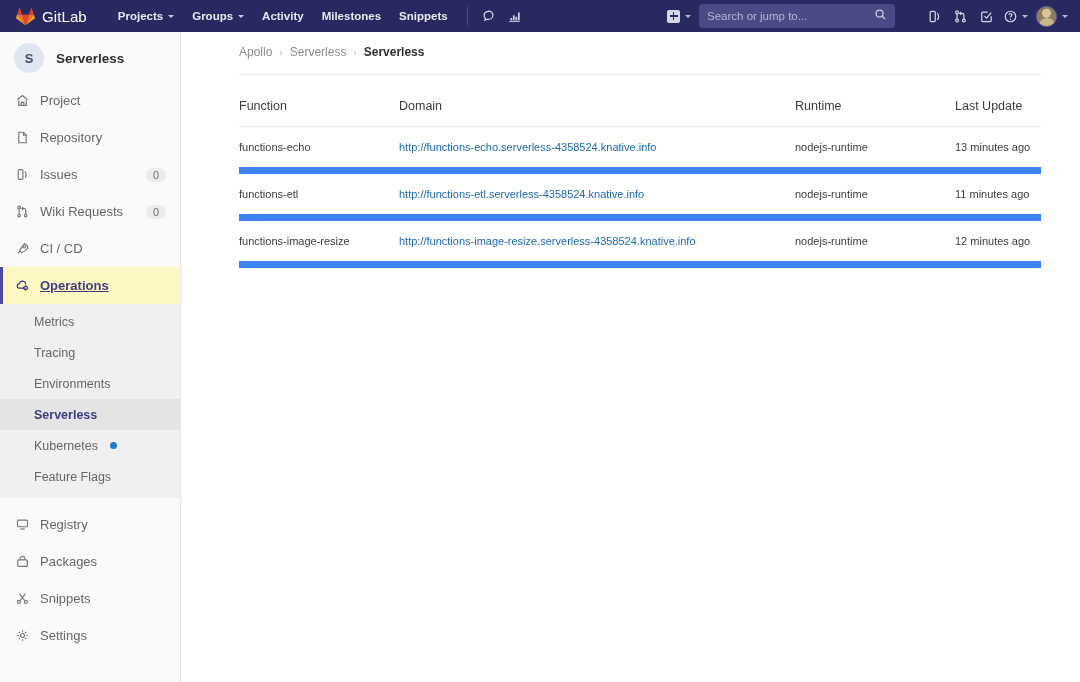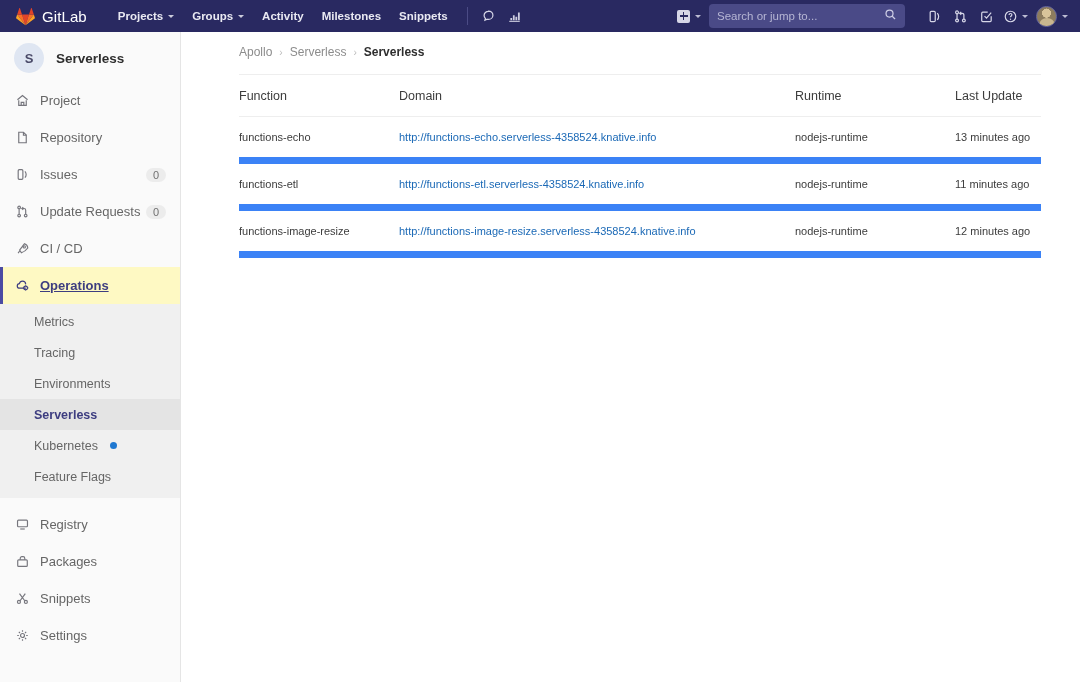--- a/index.html
+++ b/index.html
@@ -63,21 +63,21 @@
   }
   .plus-square::before, .plus-square::after {
     content: ""; position: absolute; background: #292961;
   }
   .plus-square::before { left: 2.5px; right: 2.5px; top: 5.6px; height: 1.8px; }
   .plus-square::after { top: 2.5px; bottom: 2.5px; left: 5.6px; width: 1.8px; }
 
   .search-box {
     width: 196px; height: 24px; background: #4a4a87;
     border-radius: 4px; display: flex; align-items: center;
-    padding: 0 8px; margin: 0 16px 0 4px; cursor: text;
+    padding: 0 8px; margin: 0 26px 0 4px; cursor: text;
   }
   .search-box input {
     flex: 1; background: transparent; border: none; outline: none;
     color: #fff; font-size: 11.5px; font-family: inherit;
   }
   .search-box input::placeholder { color: #b6b6d4; }
 
   .avatar-nav {
     width: 21px; height: 21px; border-radius: 50%;
     background: radial-gradient(circle at 50% 32%, #d9c49a 0 28%, #8d7c5e 29% 100%);
@@ -175,21 +175,21 @@
   .bc-sep { margin: 0 7px; color: #bdbdbd; font-size: 10px; }
   .bc-current { color: #2e2e2e; font-weight: 700; cursor: pointer; }
 
   .table-wrap { padding: 12px 48px 0 51px; }
   table.fn-table {
     width: 100%; border-collapse: collapse;
     table-layout: fixed;
   }
   table.fn-table thead th {
     text-align: left; font-size: 12.5px; font-weight: 400;
-    color: #3c3c3c; padding: 14px 0 13px 0;
+    color: #3c3c3c; padding: 24px 0 13px 0;
     border-top: 1px solid #eee;
     border-bottom: 1px solid #eee;
   }
   table.fn-table tbody td {
     font-size: 11px; color: #3c3c3c;
     padding: 14px 0 14px 0;
     border-bottom: 7px solid #3b82f6;
     overflow: hidden; text-overflow: ellipsis; white-space: nowrap;
   }
   .col-fn   { width: 160px; }
@@ -345,21 +345,21 @@
     <div class="sb-item">
       <span class="ic">
         <svg width="15" height="15" viewBox="0 0 16 16" fill="none" stroke="currentColor" stroke-width="1.25">
           <circle cx="4.4" cy="12.3" r="1.4"></circle>
             <circle cx="4.4" cy="3.7" r="1.4"></circle>
           <circle cx="11.4" cy="12.3" r="1.4"></circle>
           <path d="M4.4 5.1v5.8M11.4 10.9V6.6c0-1-.8-1.8-1.8-1.8H7.4"></path>
           <path d="M8.8 3.3 7.3 4.8l1.5 1.4"></path>
         </svg>
       </span>
-      <span class="lbl">Update Requests</span>
+      <span class="lbl">Wiki Requests</span>
       <span class="sb-count">0</span>
     </div>
 
     <div class="sb-item">
       <span class="ic">
         <svg width="15" height="15" viewBox="0 0 16 16" fill="none" stroke="currentColor" stroke-width="1.25">
           <path d="M9.5 2.6c2.2.5 3.6 2 4 4.1-1.6 3-4.3 5.1-6 5.9L5.2 10c.8-1.8 2.5-4.2 4.3-7.4z" transform="rotate(8 8 8)"></path>
           <circle cx="9.9" cy="6.3" r="1.2"></circle>
           <path d="M5.2 10.4 3.3 12.9"></path>
         </svg>

